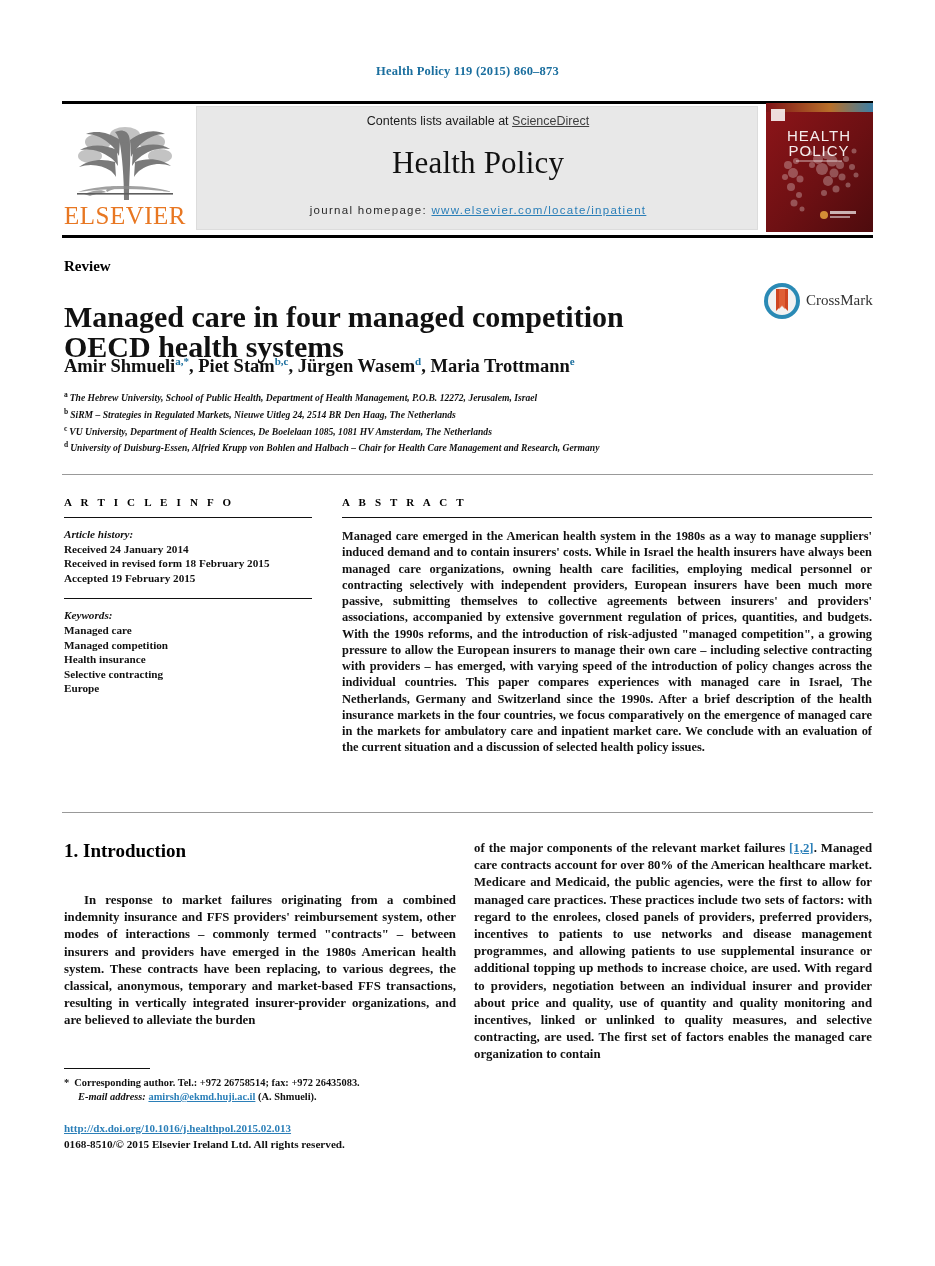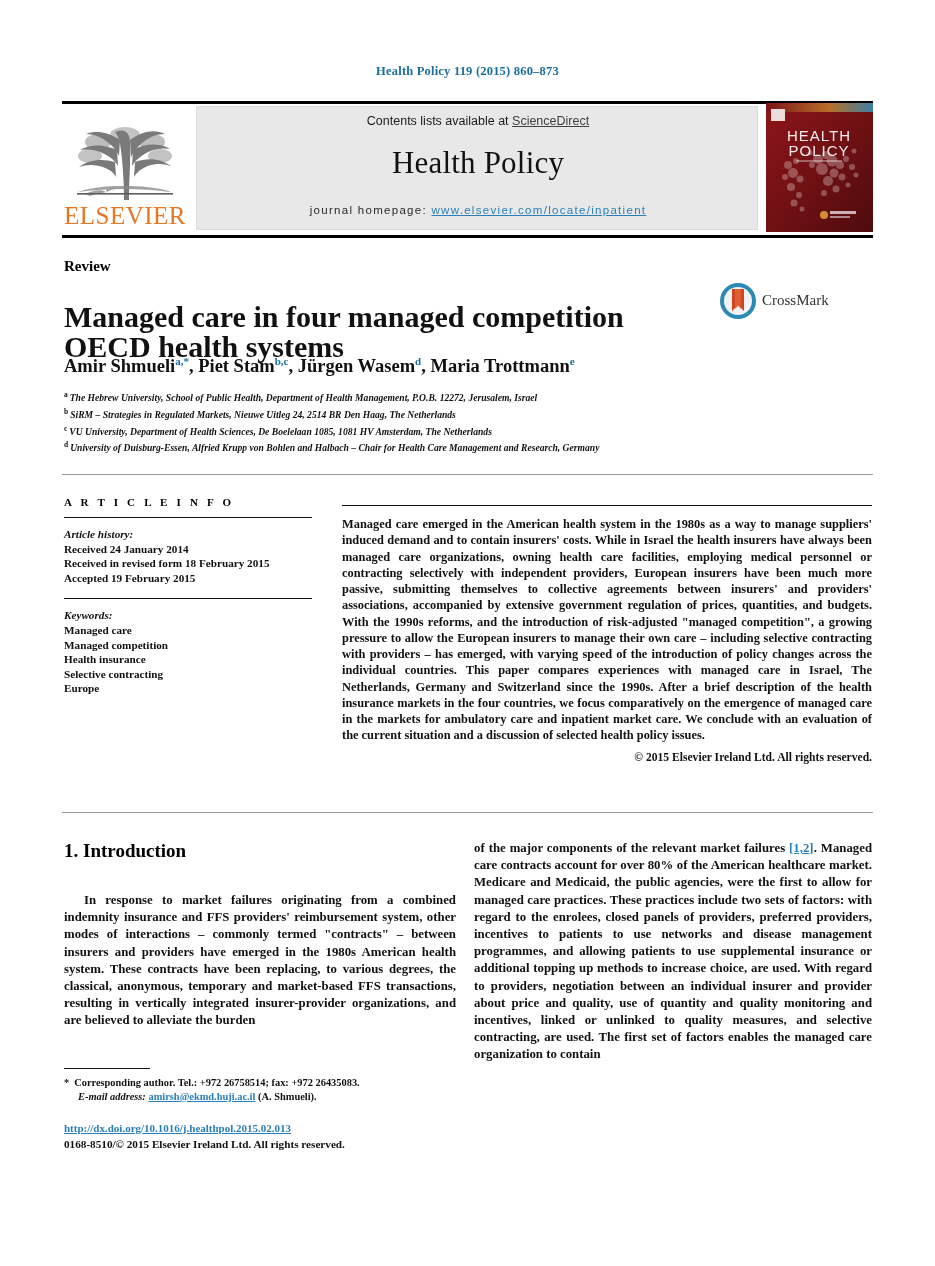--- a/index.html
+++ b/index.html
@@ -127,21 +127,21 @@
     left: 64px; top: 282px;
     width: 600px;
     font-family: "Liberation Serif", serif;
     font-size: 30px;
     line-height: 30px;
     color: #111;
   }
 
   .crossmark {
     position: absolute;
-    left: 718px; top: 281px;
+    left: 762px; top: 281px;
     width: 112px;
     height: 42px;
   }
   .crossmark-label {
     position: absolute;
     left: 44px; top: 11px;
     font-family: "Liberation Serif", serif;
     font-size: 15px;
     color: #333;
   }
@@ -475,23 +475,23 @@
           <div>Managed care</div>
           <div>Managed competition</div>
           <div>Health insurance</div>
           <div>Selective contracting</div>
           <div>Europe</div>
         </div>
     </div>
   </div>
 
   <div class="abs-col">
+    <div class="sec-label">A B S T R A C T</div>
     <div class="hr-thin"></div>
     <div class="abstract-body">Managed care emerged in the American health system in the 1980s as a way to manage suppliers' induced demand and to contain insurers' costs. While in Israel the health insurers have always been managed care organizations, owning health care facilities, employing medical personnel or contracting selectively with independent providers, European insurers have been much more passive, submitting themselves to collective agreements between insurers' and providers' associations, accompanied by extensive government regulation of prices, quantities, and budgets. With the 1990s reforms, and the introduction of risk-adjusted "managed competition", a growing pressure to allow the European insurers to manage their own care – including selective contracting with providers – has emerged, with varying speed of the introduction of policy changes across the individual countries. This paper compares experiences with managed care in Israel, The Netherlands, Germany and Switzerland since the 1990s. After a brief description of the health insurance markets in the four countries, we focus comparatively on the emergence of managed care in the markets for ambulatory care and inpatient market care. We conclude with an evaluation of the current situation and a discussion of selected health policy issues.</div>
-    <div class="copyright">© 2015 Elsevier Ireland Ltd. All rights reserved.</div>
   </div>
 
   <div class="col-left">
     <div class="section-heading">1.  Introduction</div>
     <div class="body-par">In response to market failures originating from a combined indemnity insurance and FFS providers' reimbursement system, other modes of interactions – commonly termed "contracts" – between insurers and providers have emerged in the 1980s American health system. These contracts have been replacing, to various degrees, the classical, anonymous, temporary and market-based FFS transactions, resulting in vertically integrated insurer-provider organizations, and are believed to alleviate the burden</div>
   </div>
 
   <div class="col-right">
     <div class="body-par no-indent">
       <span>of the major components of the relevant market failures </span><a class="ref-link" href="#">[1,2]</a><span>. Managed care contracts account for over 80% of the American healthcare market. Medicare and Medicaid, the public agencies, were the first to allow for managed care practices. These practices include two sets of factors: with regard to the enrolees, closed panels of providers, preferred providers, incentives to patients to use networks and disease management programmes, and allowing patients to use supplemental insurance or additional topping up methods to increase choice, are used. With regard to providers, negotiation between an individual insurer and provider about price and quality, use of quantity and quality monitoring and incentives, linked or unlinked to quality measures, and selective contracting, are used. The first set of factors enables the managed care organization to contain</span>

